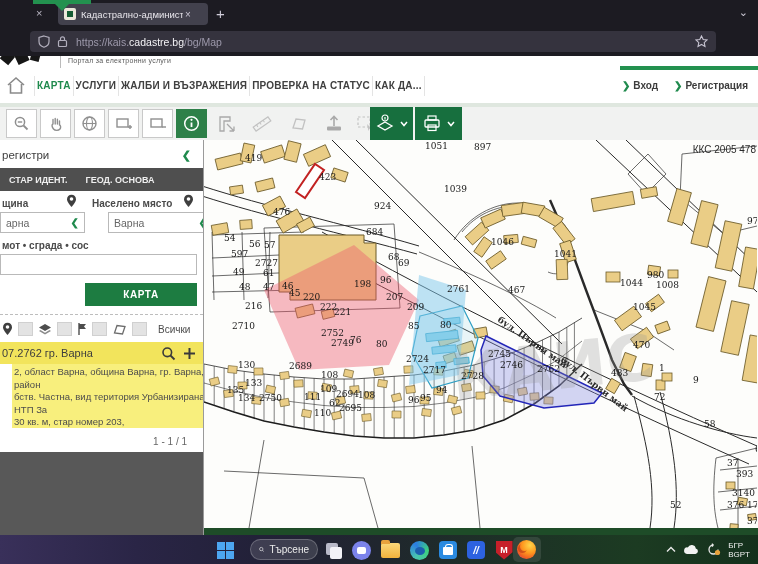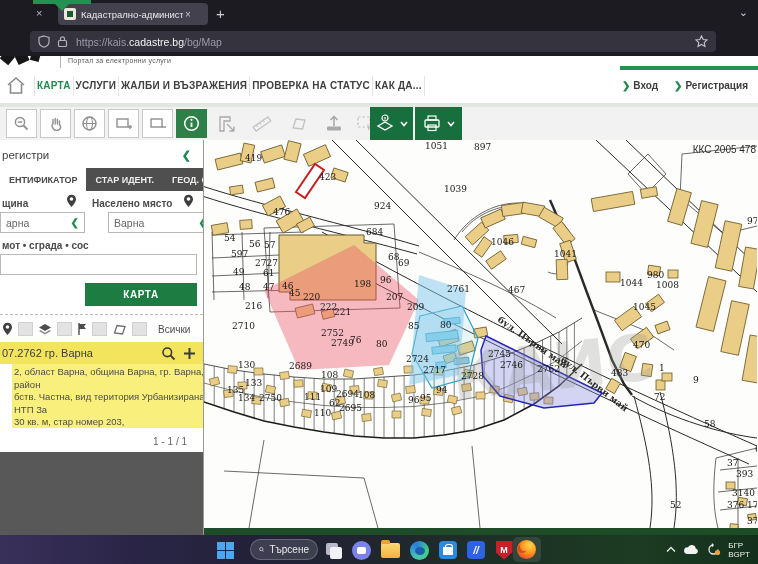--- a/index.html
+++ b/index.html
@@ -288,21 +288,20 @@
         </svg>
     </div>
   </div>
 
   <div class="sidebar">
     <div class="reg-row">
       <span class="txt">регистри</span>
       <span class="chev">❮</span>
     </div>
     <div class="side-tabs">
-      <div class="stab active">ЕНТИФИКАТОР</div>
       <div class="stab">СТАР ИДЕНТ.</div>
       <div class="stab">ГЕОД. ОСНОВА</div>
     </div>
     <span class="frm-label" style="left:2px;top:58px">щина</span>
     <svg class="pin-s" style="left:66px;top:54px" width="11" height="14" viewBox="0 0 11 14">
         <path d="M5.5 0.8 C2.9 0.8 1 2.8 1 5.2 C1 8.2 5.5 13 5.5 13 C5.5 13 10 8.2 10 5.2 C10 2.8 8.1 0.8 5.5 0.8 Z" fill="#3f3f3f"></path>
         <circle cx="5.5" cy="5" r="1.8" fill="#fff"></circle>
       </svg>
     <span class="frm-label" style="left:92px;top:58px">Населено място</span>
     <svg class="pin-s" style="left:183px;top:54px" width="11" height="14" viewBox="0 0 11 14">

